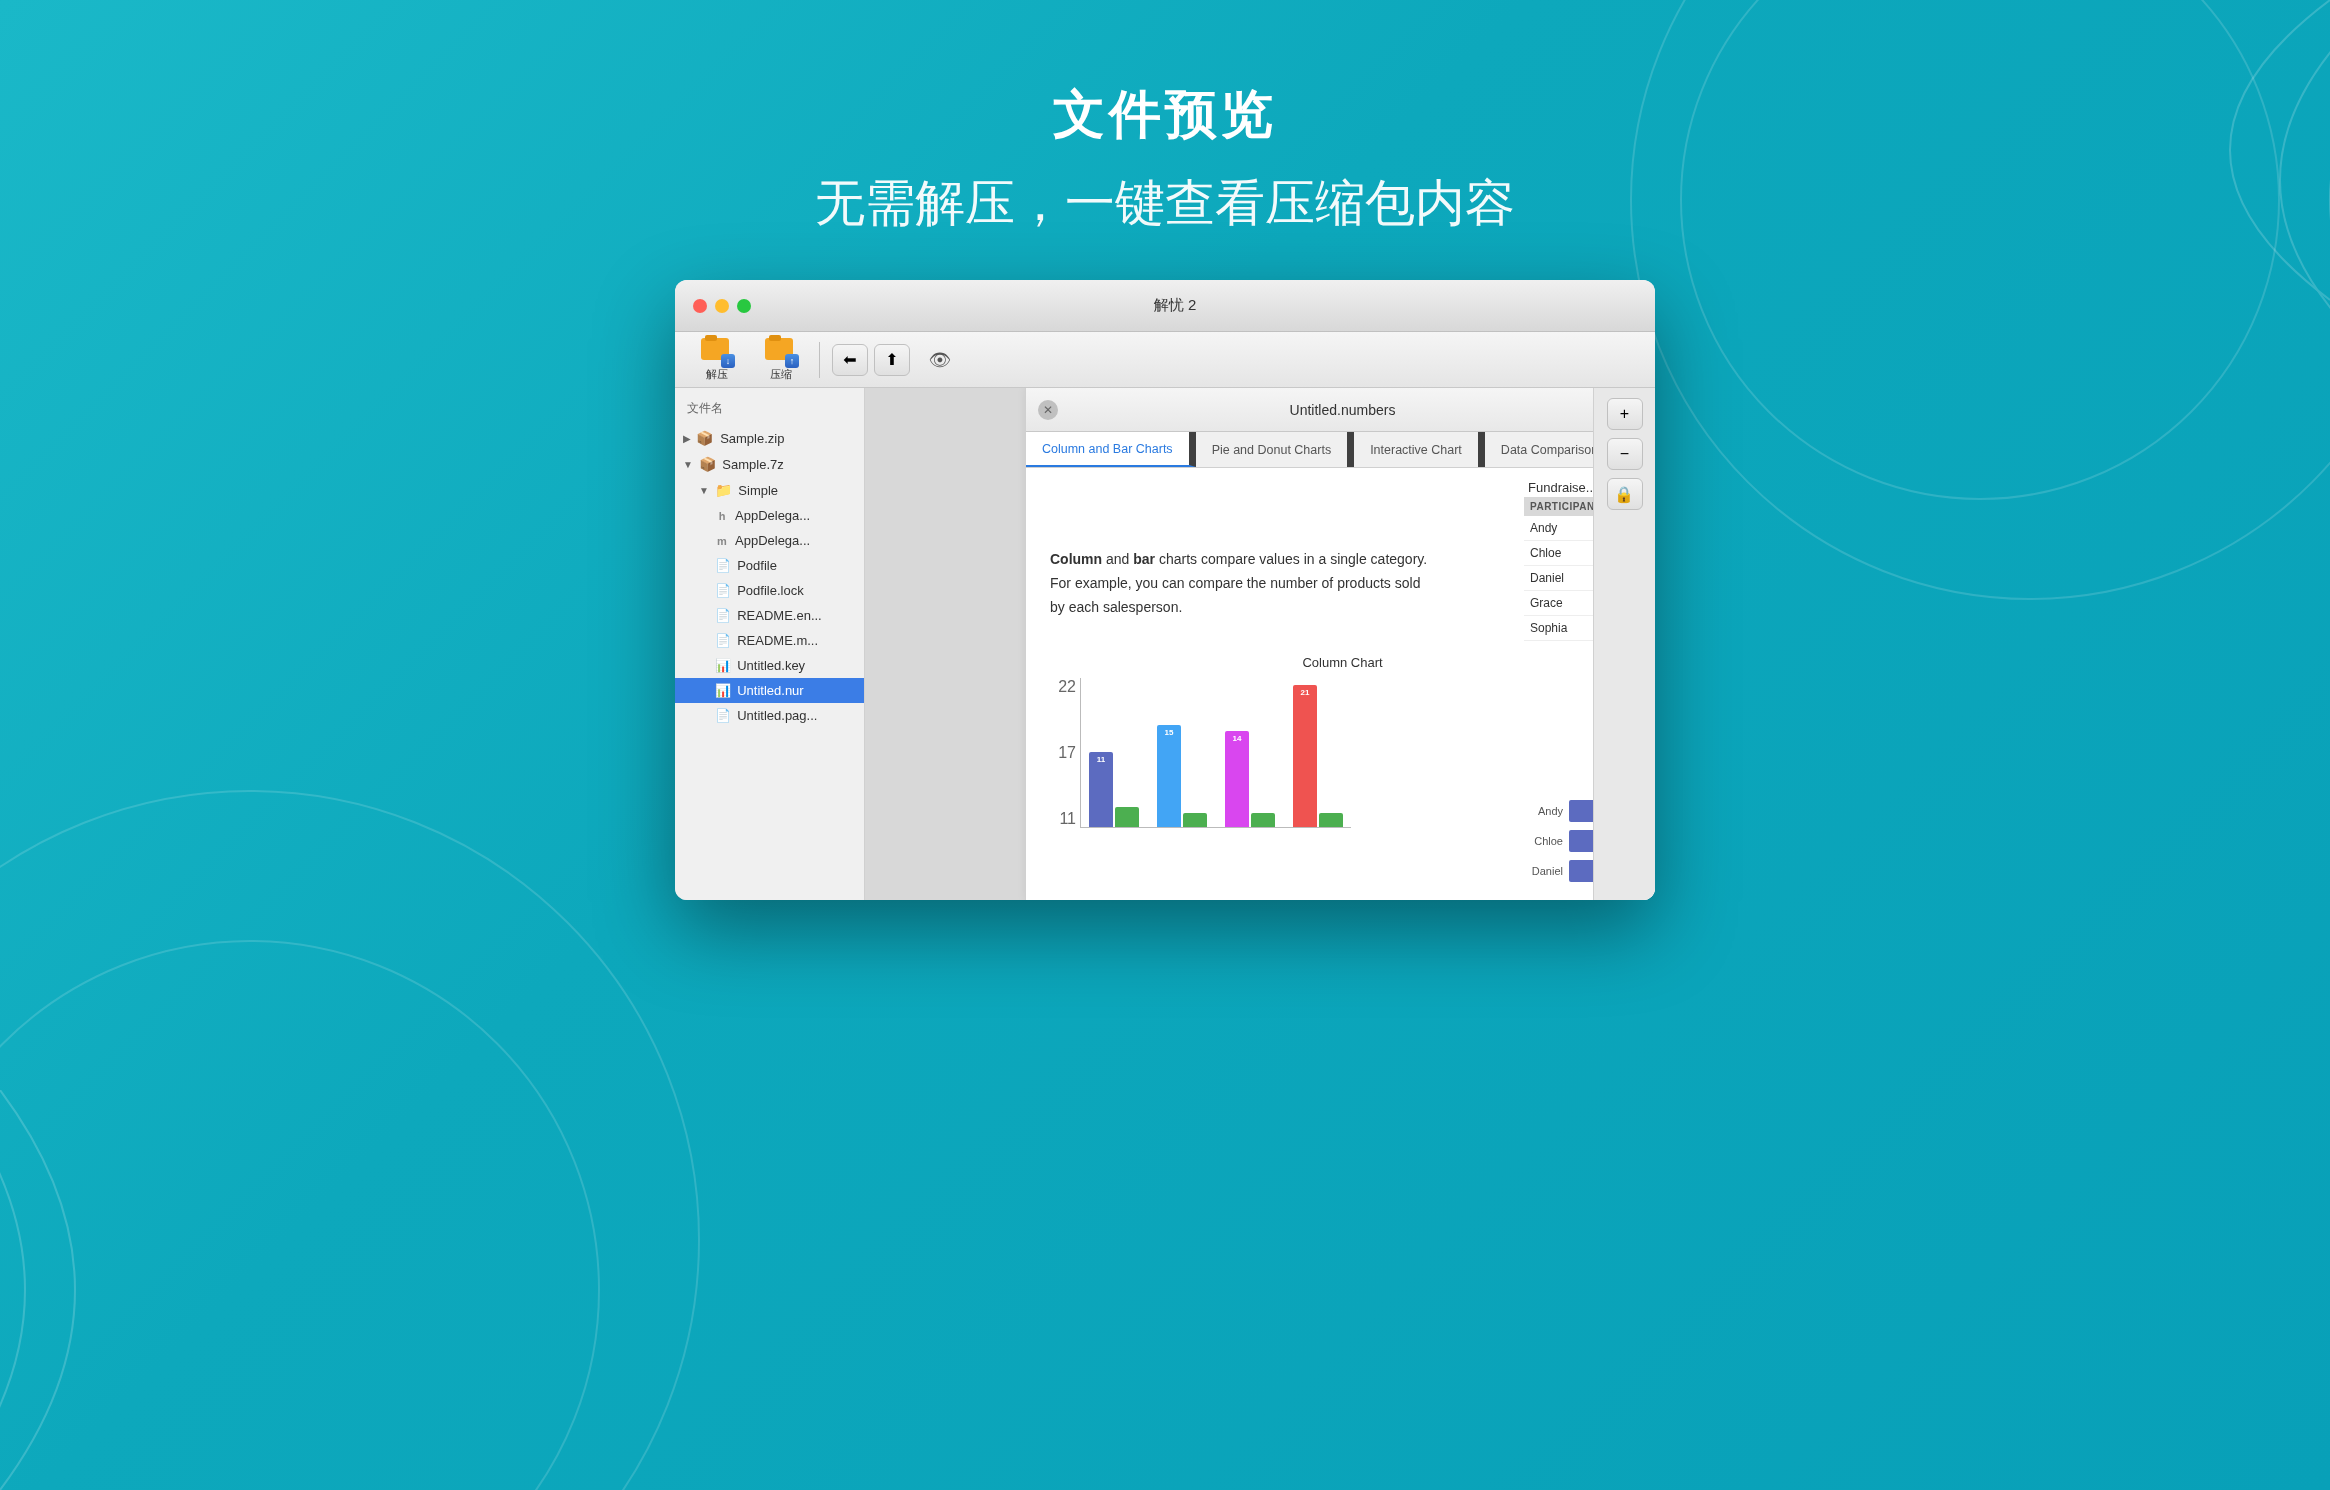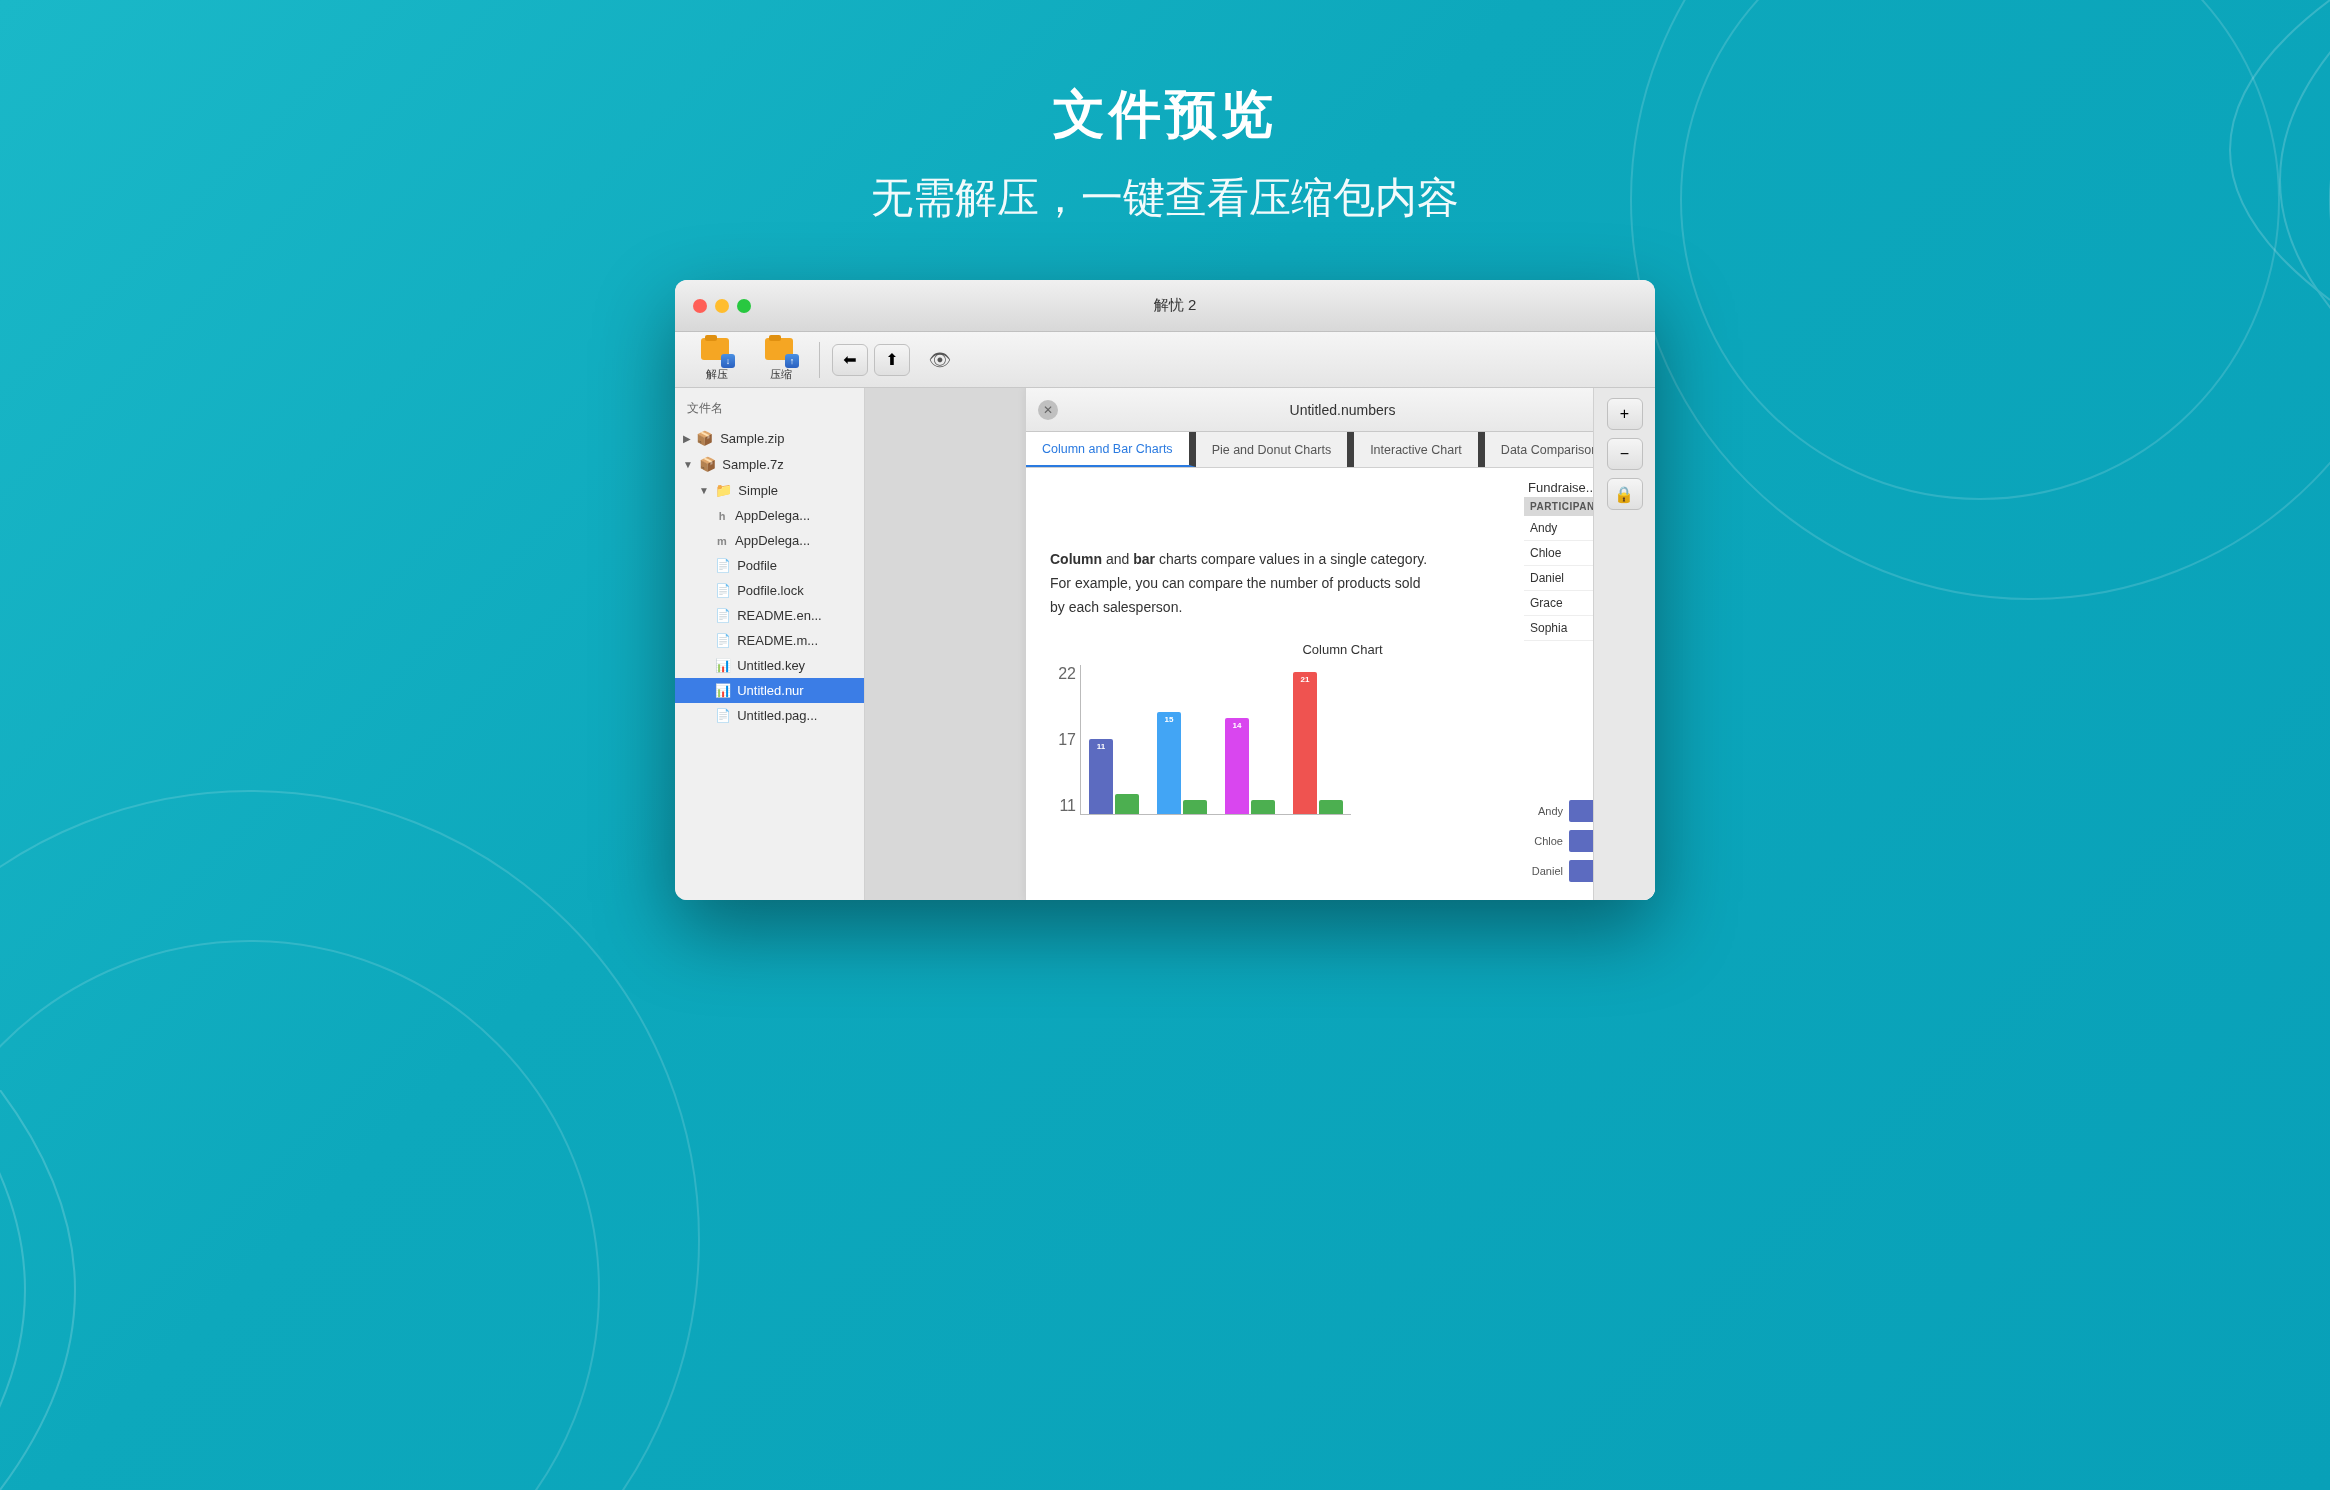--- a/index.html
+++ b/index.html
@@ -30,21 +30,21 @@
       padding-top: 80px;
       color: white;
     }
     .header-title {
       font-size: 52px;
       font-weight: 600;
       letter-spacing: 4px;
       margin-bottom: 20px;
     }
     .header-subtitle {
-      font-size: 42px;
+      font-size: 50px;
       font-weight: 300;
       opacity: 0.95;
     }
 
     
     .main-window {
       position: absolute;
       left: 50%;
       top: 280px;
       transform: translateX(-50%);
@@ -492,21 +492,21 @@
                   <td>Sophia</td>
                 </tr>
               </tbody>
             </table>
           </div>
 
           <div class="desc-text">
             <strong>Column</strong> and <strong>bar</strong> <span>charts compare values in a single category. For example, you can compare the number of products sold by each salesperson.</span>
           </div>
 
-          <div style="margin-top:23px;">
+          <div style="margin-top:36px;">
             <div style="text-align:center;font-size:13px;color:#333;margin-bottom:8px;">Column Chart</div>
 
             <div style="display:flex;position:relative;">
 
               <div style="width:30px;display:flex;flex-direction:column;justify-content:space-between;align-items:flex-end;padding-right:4px;height:150px;font-size:16px;color:#666;">
                 <span>22</span>
                 <span>17</span>
                 <span>11</span>
               </div>
 

